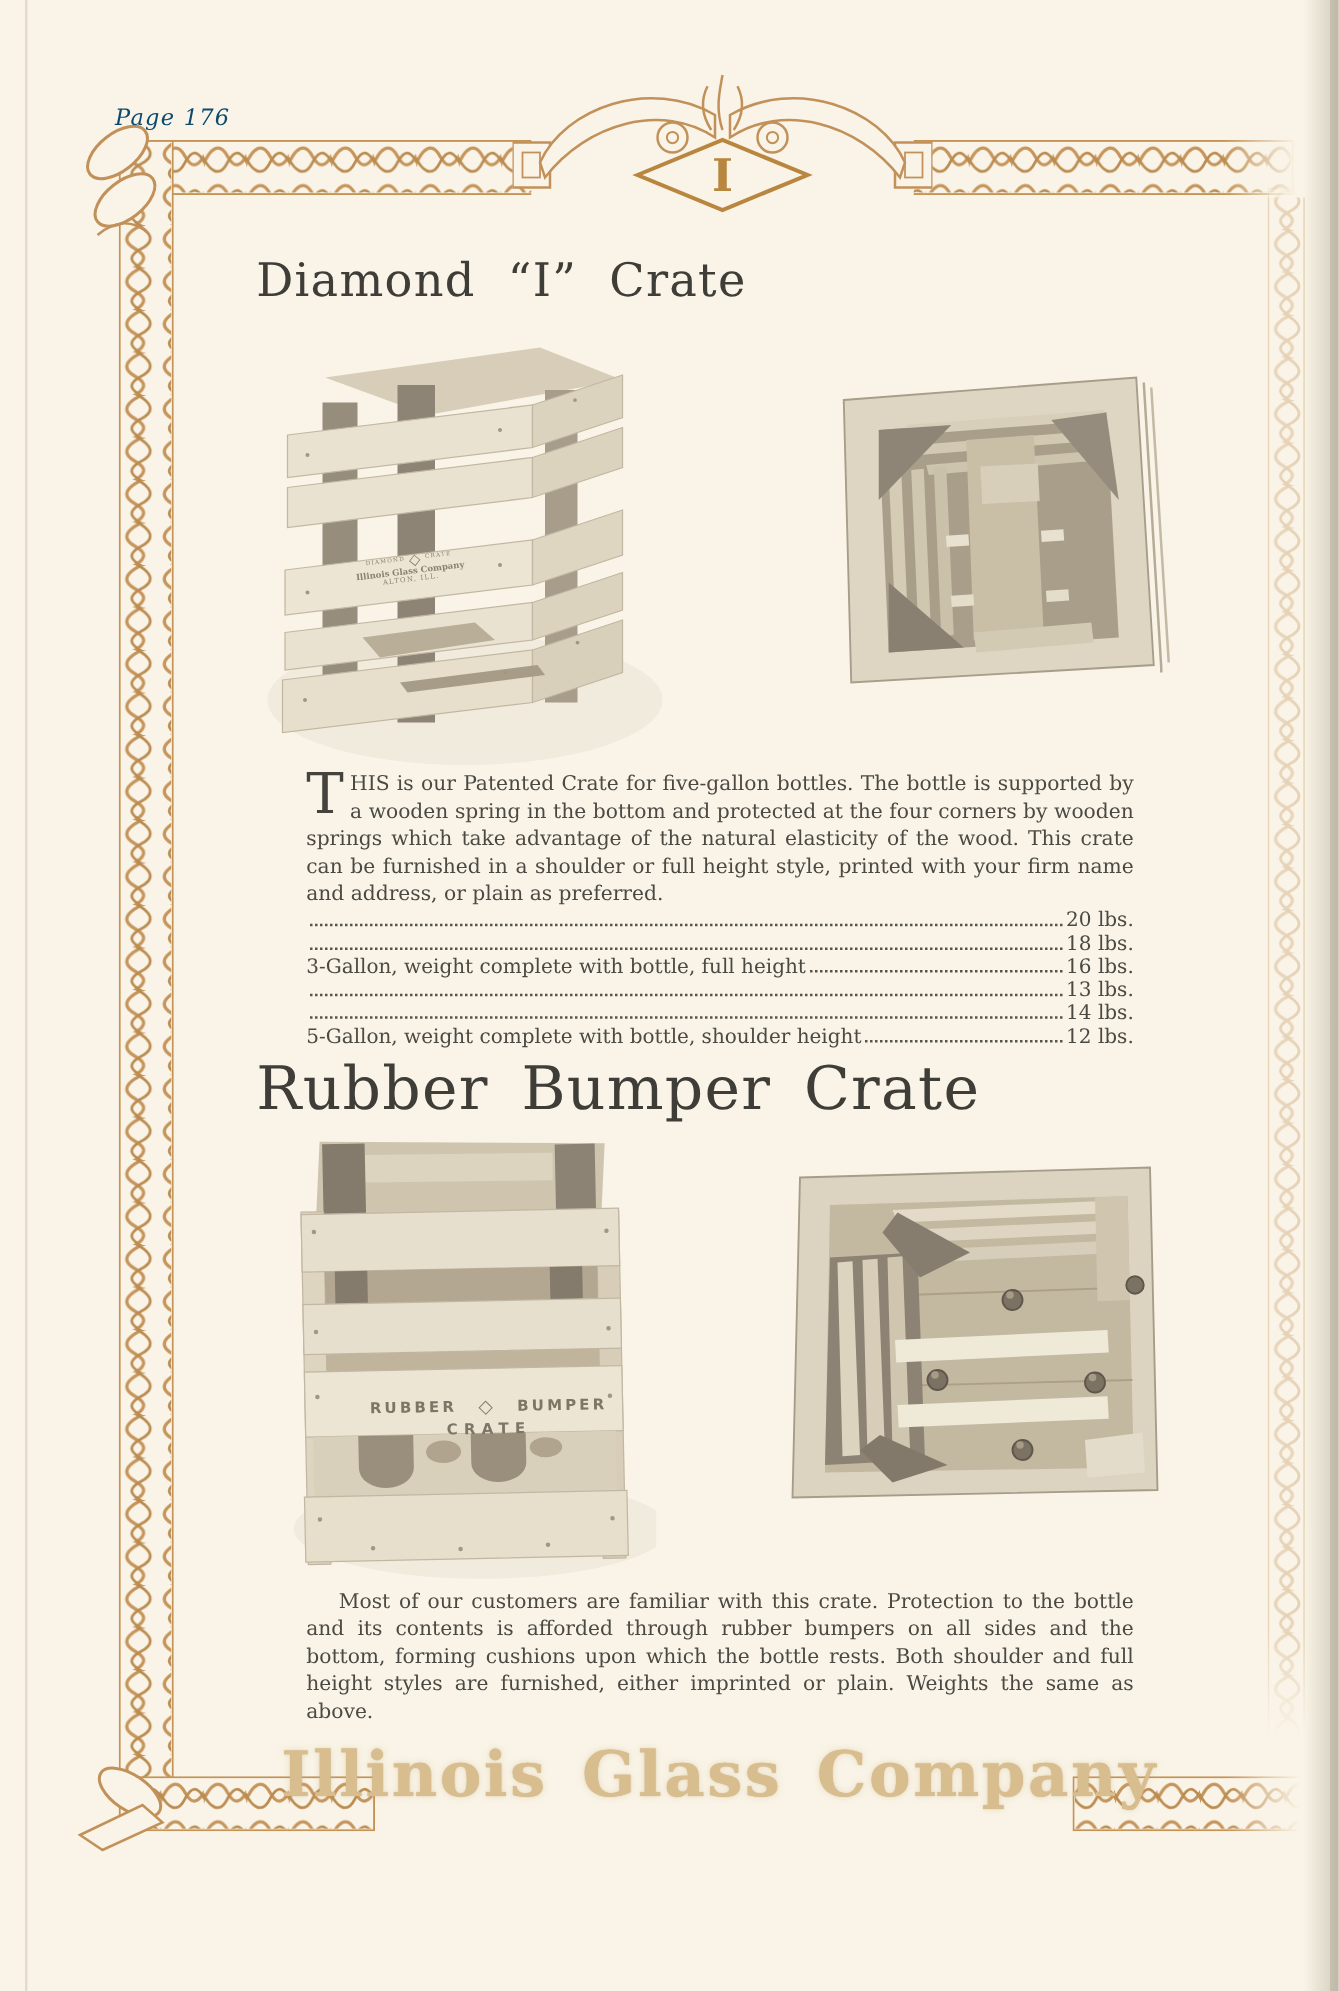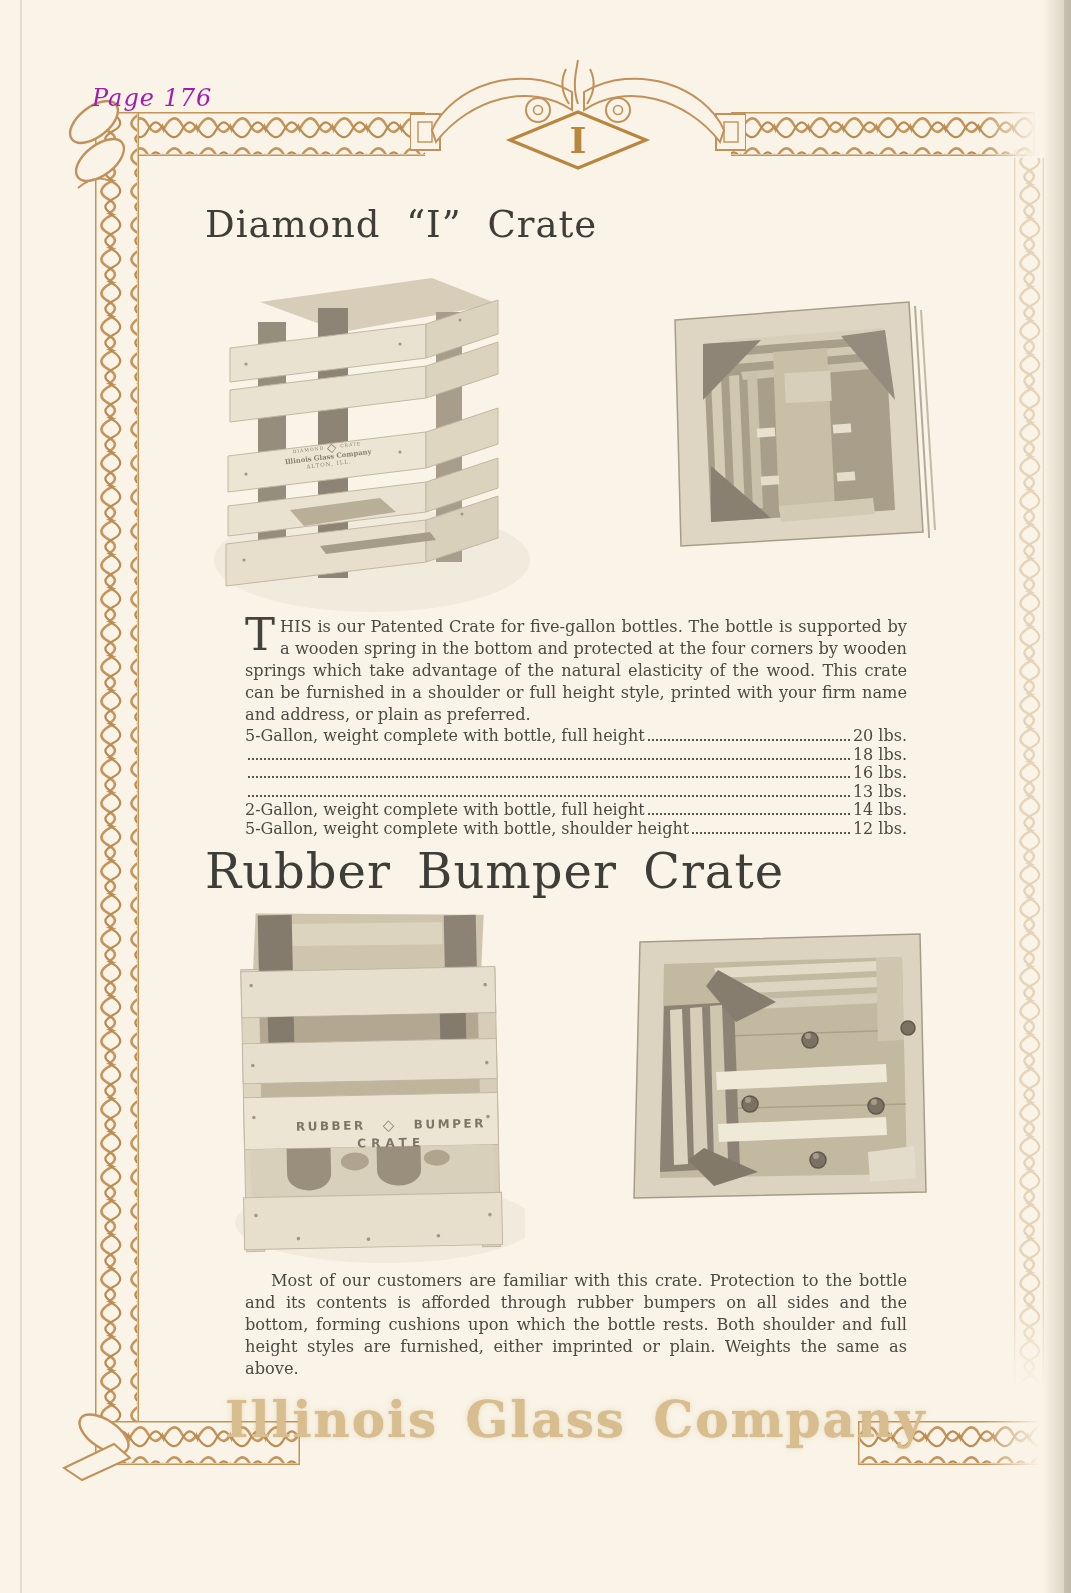--- a/index.html
+++ b/index.html
@@ -5,21 +5,21 @@
   html,body{margin:0;padding:0;}
   body{
     width:1071px;height:1593px;position:relative;overflow:hidden;
     background:#f9f4e7;
     font-family:"DejaVu Serif","Liberation Serif",serif;
     color:#46453f;
   }
   .abs{position:absolute;}
   
   .page-label{
-    left:92px;top:84px;font-style:italic;font-size:24px;color:#a21caf;letter-spacing:1px;text-align:right;
+    left:92px;top:84px;font-style:italic;font-size:18px;color:#0c4a6e;letter-spacing:1px;text-align:right;
   }
   .sec-title{
     left:205px;width:730px;color:#3e3d38;
     font-size:37px;letter-spacing:1px;word-spacing:13px;white-space:nowrap;
   }
   .title1{top:203px;}
   .title2{top:843px;font-size:48px;word-spacing:10px;}
   .body-par{
     left:245px;width:662px;font-size:16.2px;line-height:1.36;text-align:justify;color:#4a4943;
   }
@@ -227,38 +227,37 @@
 
   <polygon points="134,226 228,218 230,234 136,242" fill="#d3cab4"></polygon>
 </svg>
 
 <div class="abs body-par par1">
   <span class="dropcap">T</span><span>HIS is our Patented Crate for five-gallon bottles.  The bottle is supported by a wooden spring in the bottom and protected at the four corners by wooden springs which take advantage of the natural elasticity of the wood.  This crate can be furnished in a shoulder or full height style, printed with your firm name and address, or plain as preferred.</span>
 </div>
 
 <div class="abs weights">
   <div class="wrow">
-    <span>5-Gallon, weight complete with bottle, full height</span>
     <span class="leader"></span>
     <span class="wval">20 lbs.</span>
   </div>
   <div class="wrow">
     <span class="leader"></span>
     <span class="wval">18 lbs.</span>
   </div>
   <div class="wrow">
+    <span>3-Gallon, weight complete with bottle, full height</span>
     <span class="leader"></span>
     <span class="wval">16 lbs.</span>
   </div>
   <div class="wrow">
     <span class="leader"></span>
     <span class="wval">13 lbs.</span>
   </div>
   <div class="wrow">
-    <span>2-Gallon, weight complete with bottle, full height</span>
     <span class="leader"></span>
     <span class="wval">14 lbs.</span>
   </div>
   <div class="wrow">
     <span>5-Gallon, weight complete with bottle, shoulder height</span>
     <span class="leader"></span>
     <span class="wval">12 lbs.</span>
   </div>
 </div>
 

